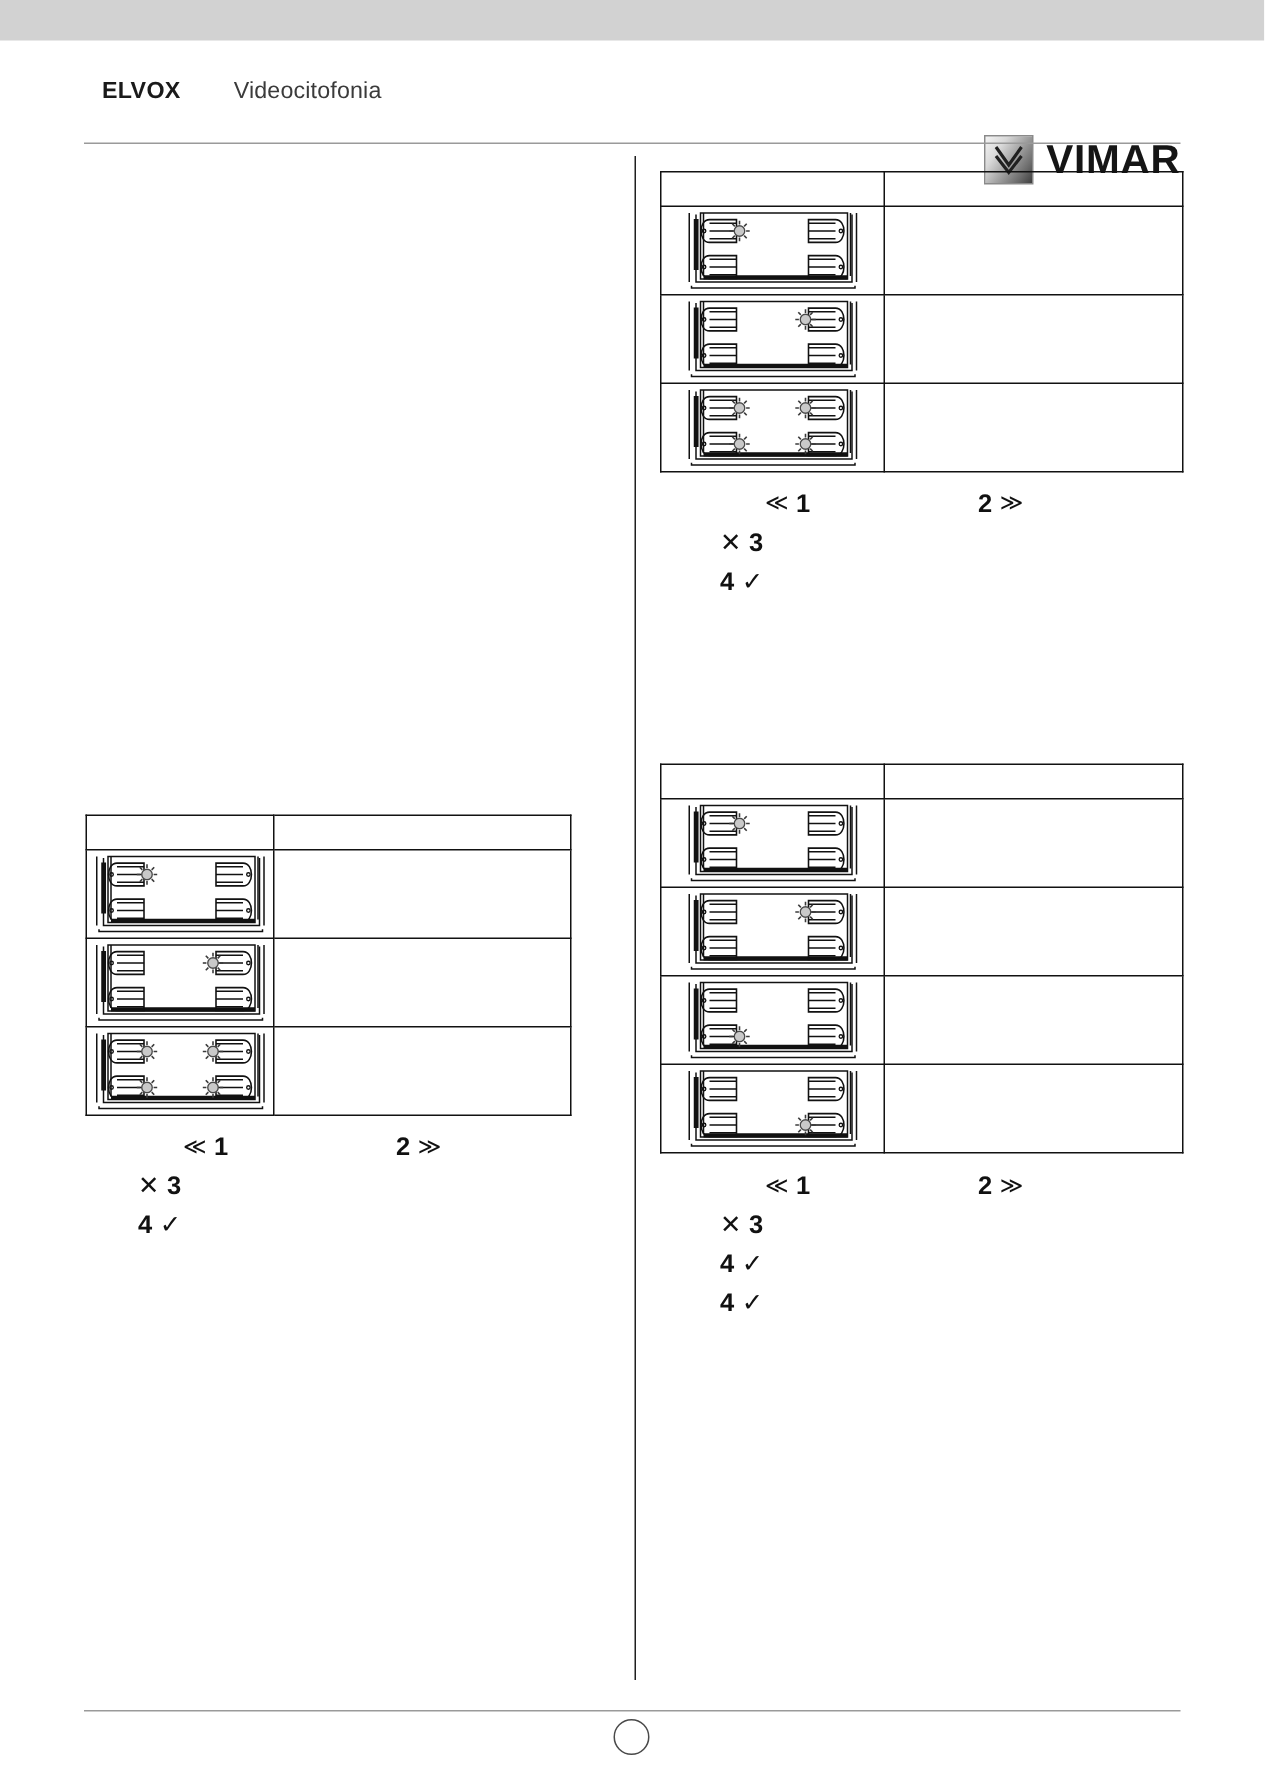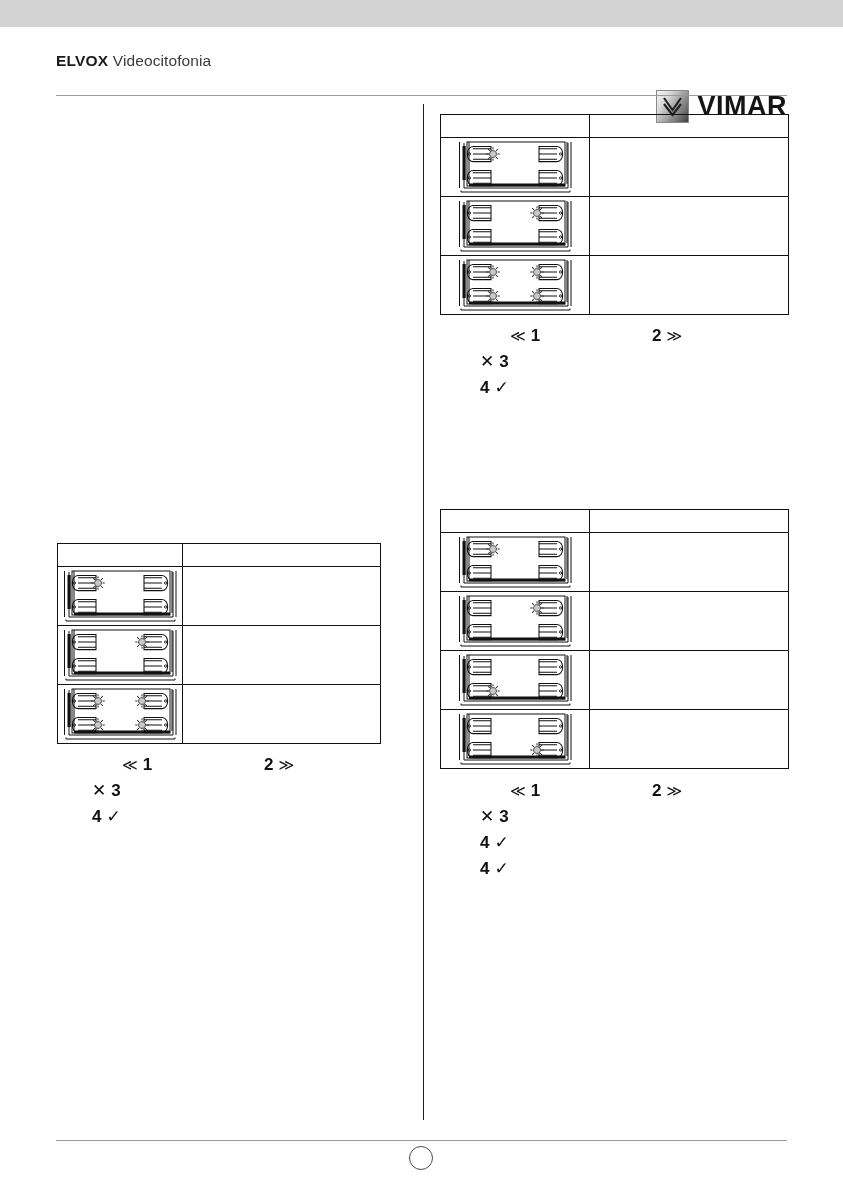--- a/index.html
+++ b/index.html
@@ -39,24 +39,26 @@
   .brand {
     position: absolute;
     left: 0; top: 6px;
     font-size: 15.5px;
     letter-spacing: .1px;
     white-space: nowrap;
   }
   .brand .brand-strong {
     font-weight: bold;
     letter-spacing: .2px;
+    margin-left: 12px;
   }
   .brand .brand-light {
     font-weight: normal;
     color: #3b3b3b;
+    margin-left: 31px;
   }
   .logo {
     position: absolute;
     right: 0; top: 0;
     display: flex;
     align-items: center;
     gap: 9px;
     margin-top: 44px;
   }
   .logo-mark {

